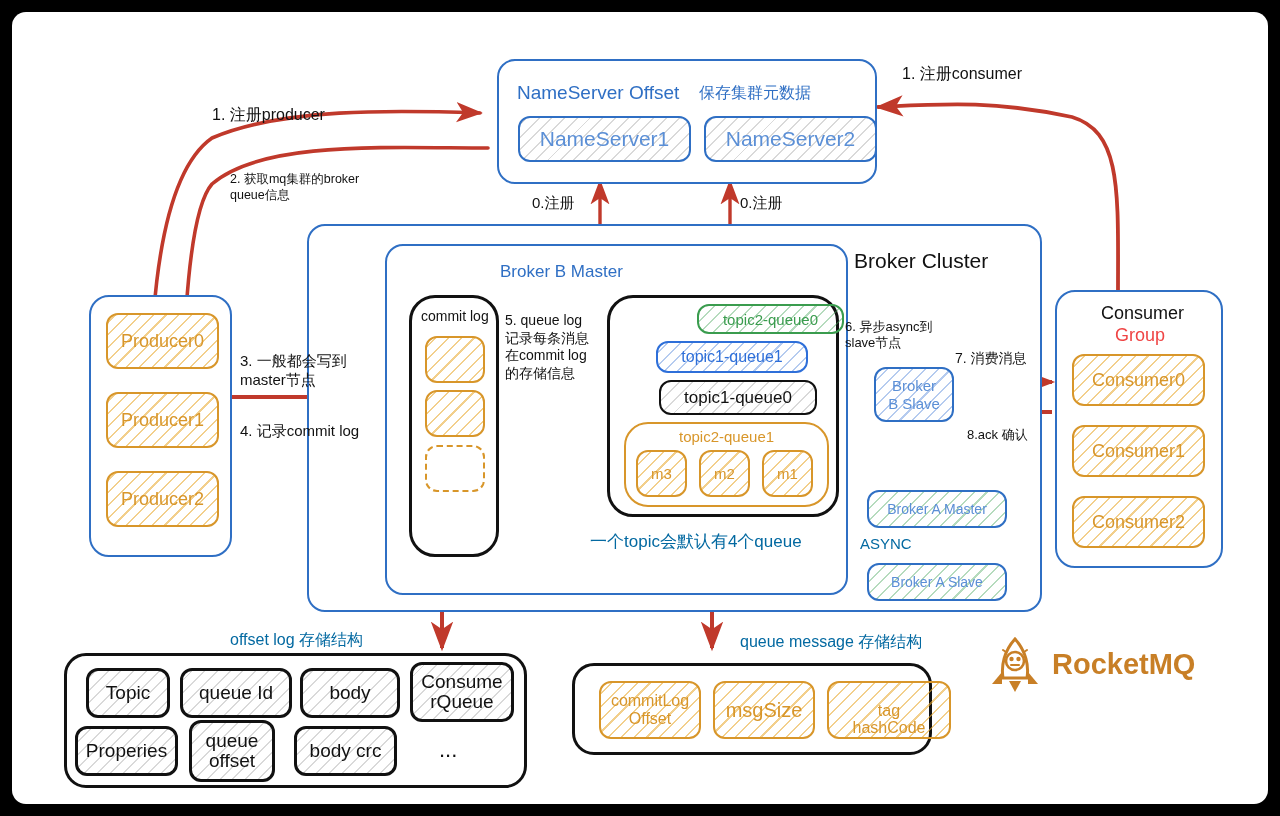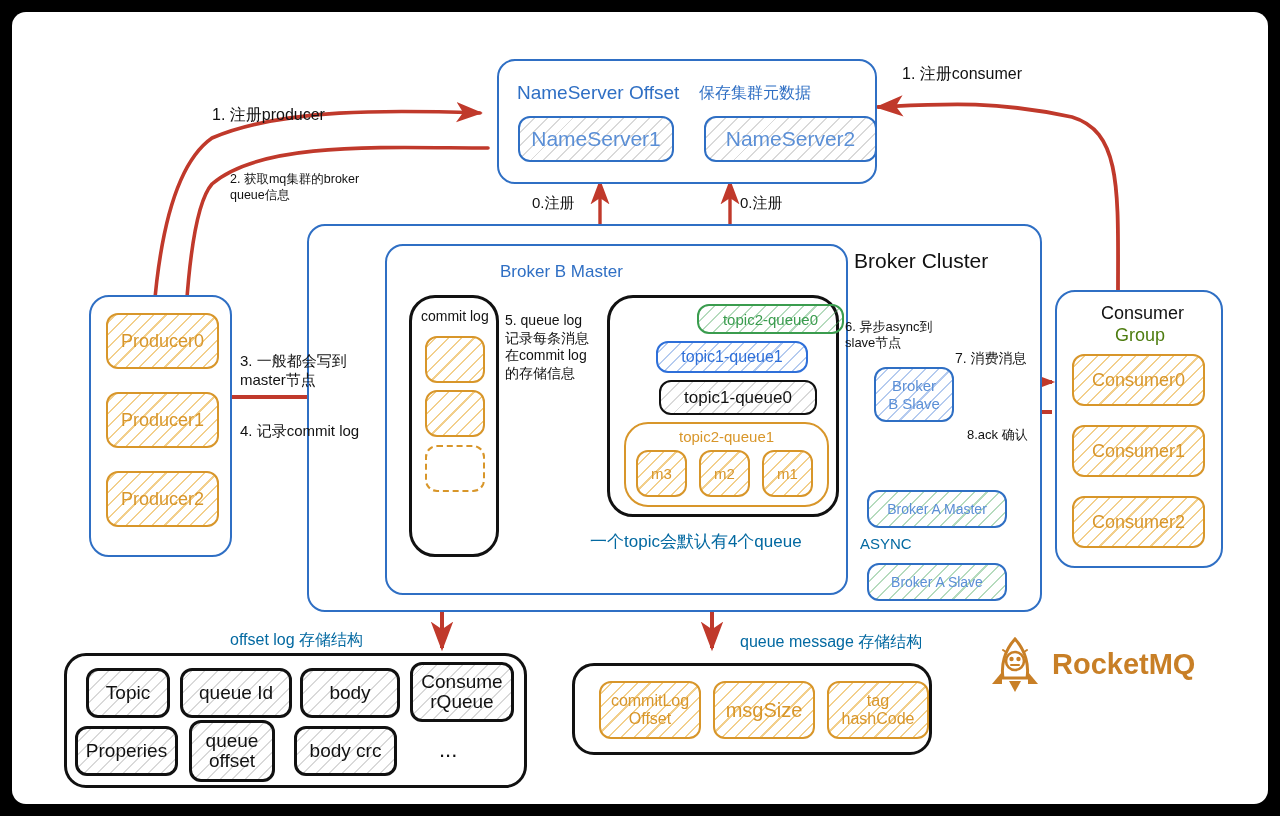--- a/index.html
+++ b/index.html
@@ -71,21 +71,21 @@
 
     <path d="M700,478 L700,636" fill="none" stroke="#c0392b" stroke-width="4" marker-end="url(#ah)"></path>
 
     <path d="M913,517 L913,551" fill="none" stroke="#111" stroke-width="3.6" marker-end="url(#ahb)"></path>
   </svg>
 
   <div class="box blue-box" style="left:485px;top:47px;width:380px;height:125px;border-radius:18px;">
     <div class="lbl" style="left:18px;top:20px;font-size:19px;color:#2f6fc4;">NameServer Offset</div>
     <div class="lbl" style="left:200px;top:22px;font-size:16px;color:#2f6fc4;">保存集群元数据</div>
 
-    <div class="node n-blueline hatch-grey" style="left:19px;top:55px;width:156px;height:46px;font-size:21px;">
+    <div class="node n-blueline hatch-grey" style="left:19px;top:55px;width:173px;height:46px;font-size:21px;">
       <span>NameServer1</span>
     </div>
     <div class="node n-blueline hatch-grey" style="left:205px;top:55px;width:173px;height:46px;font-size:21px;">
       <span>NameServer2</span>
     </div>
   </div>
 
   <div class="box blue-box" style="left:295px;top:212px;width:735px;height:388px;border-radius:18px;">
     <div class="lbl" style="left:545px;top:22px;font-size:21px;color:#111;">Broker Cluster</div>
   </div>
@@ -148,21 +148,21 @@
     <div class="node n-orange hatch-orange" style="left:15px;top:95px;width:113px;height:56px;font-size:18px;">
       <span>Producer1</span>
     </div>
     <div class="node n-orange hatch-orange" style="left:15px;top:174px;width:113px;height:56px;font-size:18px;">
       <span>Producer2</span>
     </div>
   </div>
 
   <div class="box blue-box" style="left:1043px;top:278px;width:168px;height:278px;border-radius:20px;">
     <div class="lbl" style="left:44px;top:10px;font-size:18px;color:#111;">Consumer</div>
-    <div class="lbl" style="left:58px;top:32px;font-size:18px;color:#4d7c0f;">Group</div>
+    <div class="lbl" style="left:58px;top:32px;font-size:18px;color:#ef4444;">Group</div>
     <div class="node n-orange hatch-orange" style="left:15px;top:62px;width:133px;height:52px;font-size:18px;">
       <span>Consumer0</span>
     </div>
     <div class="node n-orange hatch-orange" style="left:15px;top:133px;width:133px;height:52px;font-size:18px;">
       <span>Consumer1</span>
     </div>
     <div class="node n-orange hatch-orange" style="left:15px;top:204px;width:133px;height:52px;font-size:18px;">
       <span>Consumer2</span>
     </div>
   </div>
@@ -216,21 +216,21 @@
 
   <div class="cap" style="left:728px;top:620px;font-size:16px;">queue message 存储结构</div>
   <div class="box black-box" style="left:560px;top:651px;width:360px;height:92px;border-radius:22px;">
     <div class="node n-orange hatch-orange" style="left:24px;top:15px;width:102px;height:58px;font-size:16px;white-space:pre-line;line-height:1.1;">
       <span>commitLog
 Offset</span>
     </div>
     <div class="node n-orange hatch-orange" style="left:138px;top:15px;width:102px;height:58px;font-size:20px;">
       <span>msgSize</span>
     </div>
-    <div class="node n-orange hatch-orange" style="left:252px;top:15px;width:102px;height:58px;font-size:16px;white-space:pre-line;line-height:1.1;">
+    <div class="node n-orange hatch-orange" style="left:252px;top:15px;width:124px;height:58px;font-size:16px;white-space:pre-line;line-height:1.1;align-items:flex-end;">
       <span>tag
 hashCode</span>
     </div>
   </div>
 
   <div class="abs" style="left:972px;top:624px;width:215px;height:62px;">
     <svg width="62" height="62" viewBox="0 0 62 62" style="position:absolute;left:0;top:0;">
       <path d="M31 3 C42 15 45 30 43 42 L19 42 C17 30 20 15 31 3 Z" fill="none" stroke="#c87f26" stroke-width="3"></path>
       <circle cx="31" cy="25" r="9" fill="none" stroke="#c87f26" stroke-width="2.6"></circle>
       <circle cx="27.5" cy="23" r="2.2" fill="#c87f26"></circle>

